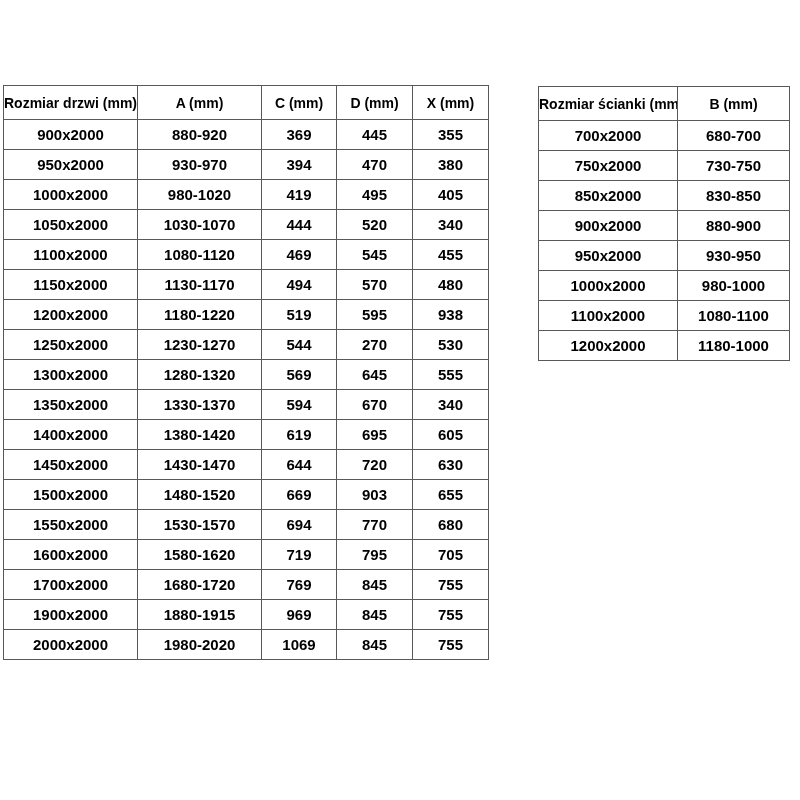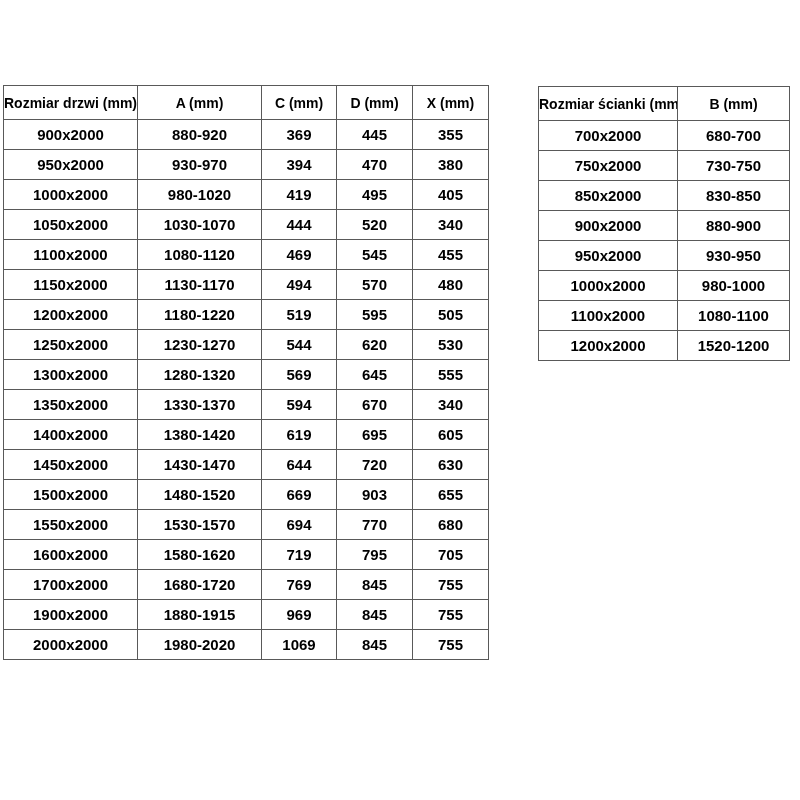--- a/index.html
+++ b/index.html
@@ -96,27 +96,27 @@
           <td>1130-1170</td>
           <td>494</td>
           <td>570</td>
           <td>480</td>
         </tr>
         <tr>
           <td>1200x2000</td>
           <td>1180-1220</td>
           <td>519</td>
           <td>595</td>
-          <td>505</td>
+          <td>938</td>
         </tr>
         <tr>
           <td>1250x2000</td>
           <td>1230-1270</td>
           <td>544</td>
-          <td>620</td>
+          <td>270</td>
           <td>530</td>
         </tr>
         <tr>
           <td>1300x2000</td>
           <td>1280-1320</td>
           <td>569</td>
           <td>645</td>
           <td>555</td>
         </tr>
         <tr>
@@ -220,18 +220,18 @@
         <tr>
           <td>1000x2000</td>
           <td>980-1000</td>
         </tr>
         <tr>
           <td>1100x2000</td>
           <td>1080-1100</td>
         </tr>
         <tr>
           <td>1200x2000</td>
-          <td>1520-1200</td>
+          <td>1180-1000</td>
         </tr>
       </tbody>
   </table>
 
 </div>
 
 </body></html>

